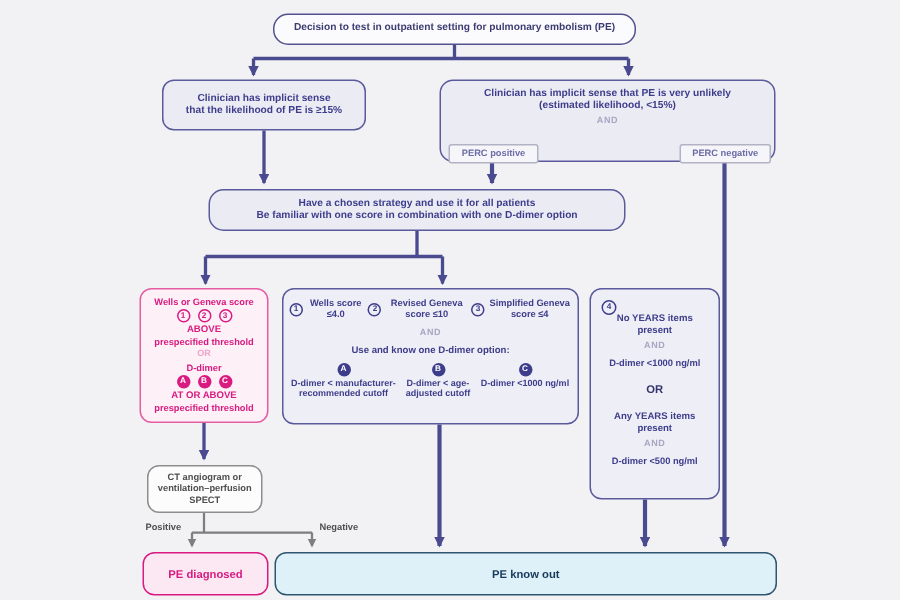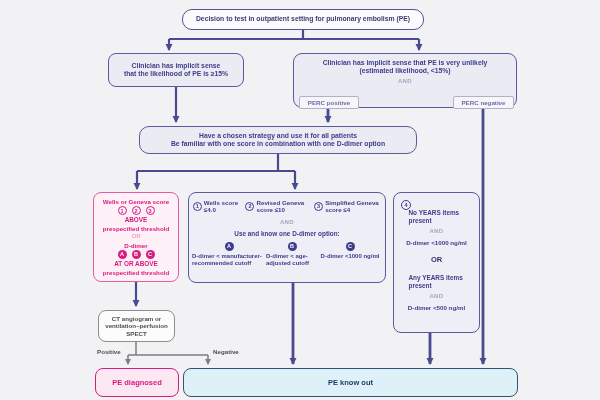--- a/index.html
+++ b/index.html
@@ -3,21 +3,21 @@
 <meta charset="utf-8">
 <style>
   html,body{margin:0;padding:0;}
   .stage{
     position:relative;width:600px;height:400px;background:#f2f2f4;
     font-family:"Liberation Sans",sans-serif;overflow:hidden;
   }
   .wires{position:absolute;left:0;top:0;}
   .box{
     position:absolute;box-sizing:border-box;display:flex;flex-direction:column;
-    align-items:center;justify-content:center;text-align:left;line-height:1.2;
+    align-items:center;justify-content:center;text-align:center;line-height:1.2;
   }
   .lav{background:#ebebf4;border:1.5px solid #5a5a9c;color:#3d3d8c;font-weight:bold;}
   .ptext{color:#3d3d8c;font-weight:bold;}
   .and{color:#a6a6c2;font-weight:bold;font-size:6px;letter-spacing:.4px;}
   .circ{
     display:inline-flex;align-items:center;justify-content:center;flex:0 0 auto;
     width:9px;height:9px;border-radius:50%;font-size:5.5px;font-weight:bold;box-sizing:border-box;
   }
   .circ.o-pink{border:1px solid #d91a80;color:#d91a80;background:transparent;}
   .circ.f-pink{background:#d91a80;color:#fff;}

